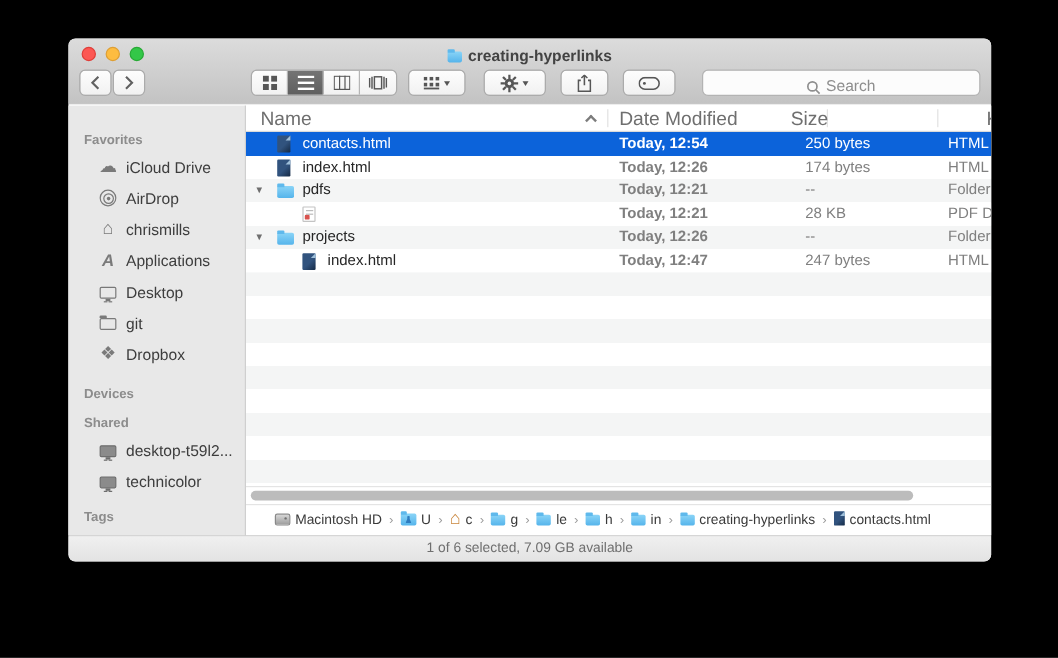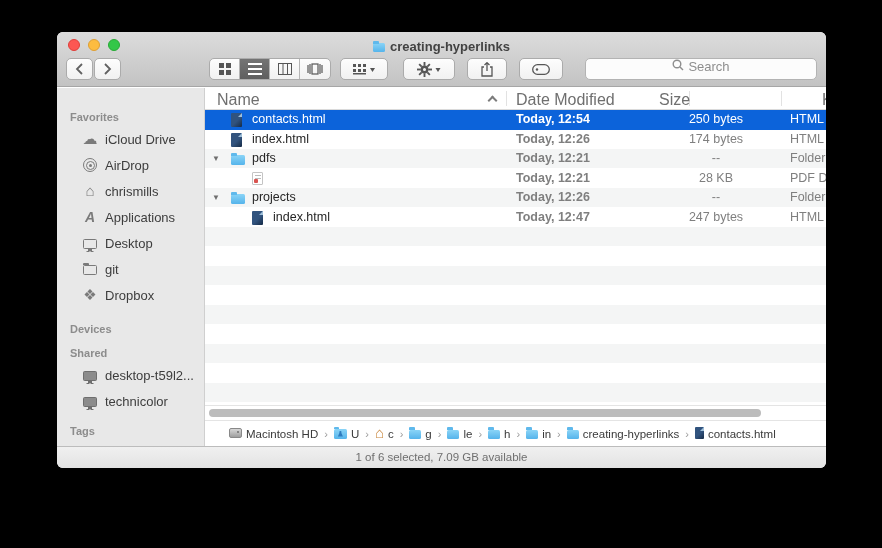--- a/index.html
+++ b/index.html
@@ -21,21 +21,21 @@
   .toolbar{position:relative;height:30px;}
   .tbtn{position:absolute;top:2px;height:22px;border:1px solid #ababab;border-radius:5px;
     background:linear-gradient(#fdfdfd,#f1f1f1);display:flex;align-items:center;justify-content:center;}
   .seg{position:absolute;top:2px;height:22px;border:1px solid #ababab;border-radius:5px;overflow:hidden;
     display:flex;background:linear-gradient(#fdfdfd,#f1f1f1);}
   .seg .s{width:30px;height:100%;display:flex;align-items:center;justify-content:center;border-right:1px solid #b5b5b5;}
   .seg .s:last-child{border-right:none;}
   .seg .s.on{background:linear-gradient(#747474,#5f5f5f);}
   .chev{font-size:10px;color:#555;margin-left:3px;transform:scaleY(.8);}
   .search{position:absolute;top:2px;left:528px;width:232px;height:22px;border:1px solid #b3b3b3;
-    border-radius:5px;background:#fcfcfc;display:flex;align-items:flex-start;justify-content:center;gap:4px;
+    border-radius:5px;background:#fcfcfc;display:flex;align-items:flex-end;justify-content:center;gap:4px;
     color:#8e8e8e;font-size:13px;}
   
   .wbody{position:absolute;top:56px;left:0;right:0;bottom:22px;display:flex;}
   .sidebar{width:148px;background:#e8e8e8;border-right:1px solid #cfcfcf;padding-top:18px;overflow:hidden;}
   .sec-label{font-size:11px;font-weight:bold;color:#8c8c8c;padding:5px 0 3px 13px;}
   .side-item{height:26px;display:flex;align-items:center;gap:7px;padding-left:25px;font-size:13px;color:#3d3d3d;}
   .side-item .sic{width:16px;display:flex;justify-content:center;color:#7a7a7a;flex:none;}
   .sec{margin-bottom:4px;}
   .sec.devices{margin-top:10px;}
   .sec.tags{margin-top:6px;}
@@ -48,21 +48,21 @@
     border-right:2px solid #7c7c7c;transform:rotate(-45deg);}
   .list{position:absolute;top:22px;left:0;right:0;bottom:41px;
     background:repeating-linear-gradient(to bottom,#f4f5f5 0px,#f4f5f5 19.5px,#ffffff 19.5px,#ffffff 39px);}
   .row{position:relative;height:19.5px;line-height:19.5px;font-size:12.5px;color:#262626;background:#fff;}
   .row:nth-child(odd){background:transparent;}
   .row.sel{background:#0c63da;color:#fff;}
   .row .tri{position:absolute;left:7px;top:0;font-size:8px;color:#6f6f6f;}
   .row .fic{position:absolute;top:3px;}
   .row .fname{position:absolute;overflow:hidden;white-space:nowrap;right:330px;}
   .row .fdate{position:absolute;left:311px;color:#7f7f7f;font-weight:bold;}
-  .row .fsize{position:absolute;left:454px;width:114px;text-align:center;color:#7f7f7f;}
+  .row .fsize{position:absolute;left:466px;width:114px;text-align:left;color:#7f7f7f;}
   .row .fkind{position:absolute;left:585px;color:#7f7f7f;white-space:nowrap;}
   .row.sel .fdate,.row.sel .fsize,.row.sel .fkind{color:#fff;}
   .hscroll{position:absolute;left:0;right:0;bottom:26px;height:15px;background:#fff;border-top:1px solid #e4e4e4;}
   .thumb{position:absolute;left:4px;top:3px;width:552px;height:8px;border-radius:4px;background:#bcbcbc;}
   .pathbar{position:absolute;left:0;right:0;bottom:0;height:26px;background:#fff;border-top:1px solid #e4e4e4;
     display:flex;align-items:center;padding-left:24px;font-size:11.5px;color:#3a3a3a;white-space:nowrap;overflow:hidden;}
   .path-item{display:flex;align-items:center;gap:4px;}
   .psep{color:#9b9b9b;margin:0 6px;font-size:11px;}
   .statusbar{position:absolute;left:0;right:0;bottom:0;height:22px;border-top:1px solid #bcbcbc;
     background:linear-gradient(#f0f0f0,#e3e3e3);border-radius:0 0 6px 6px;text-align:center;

